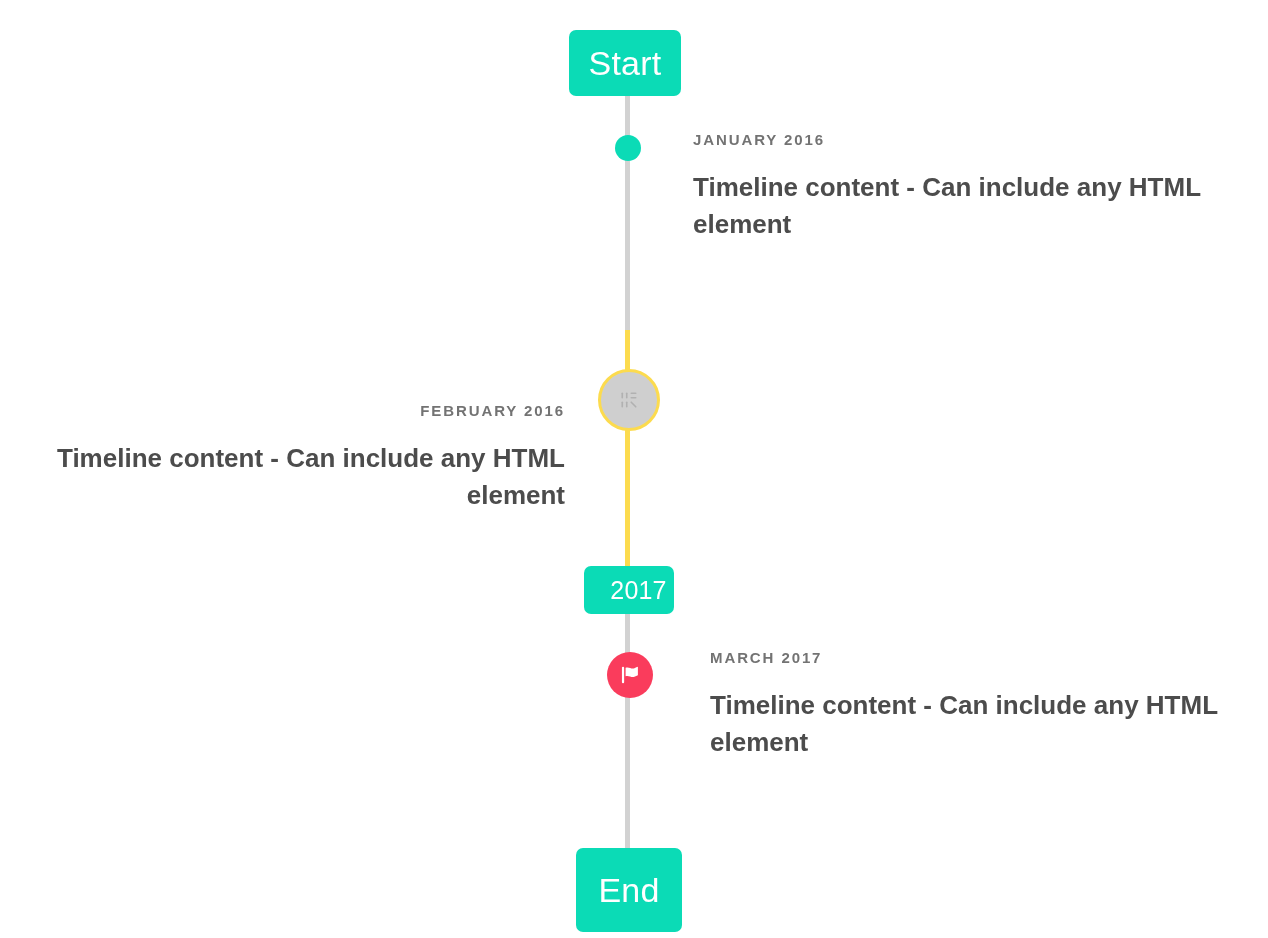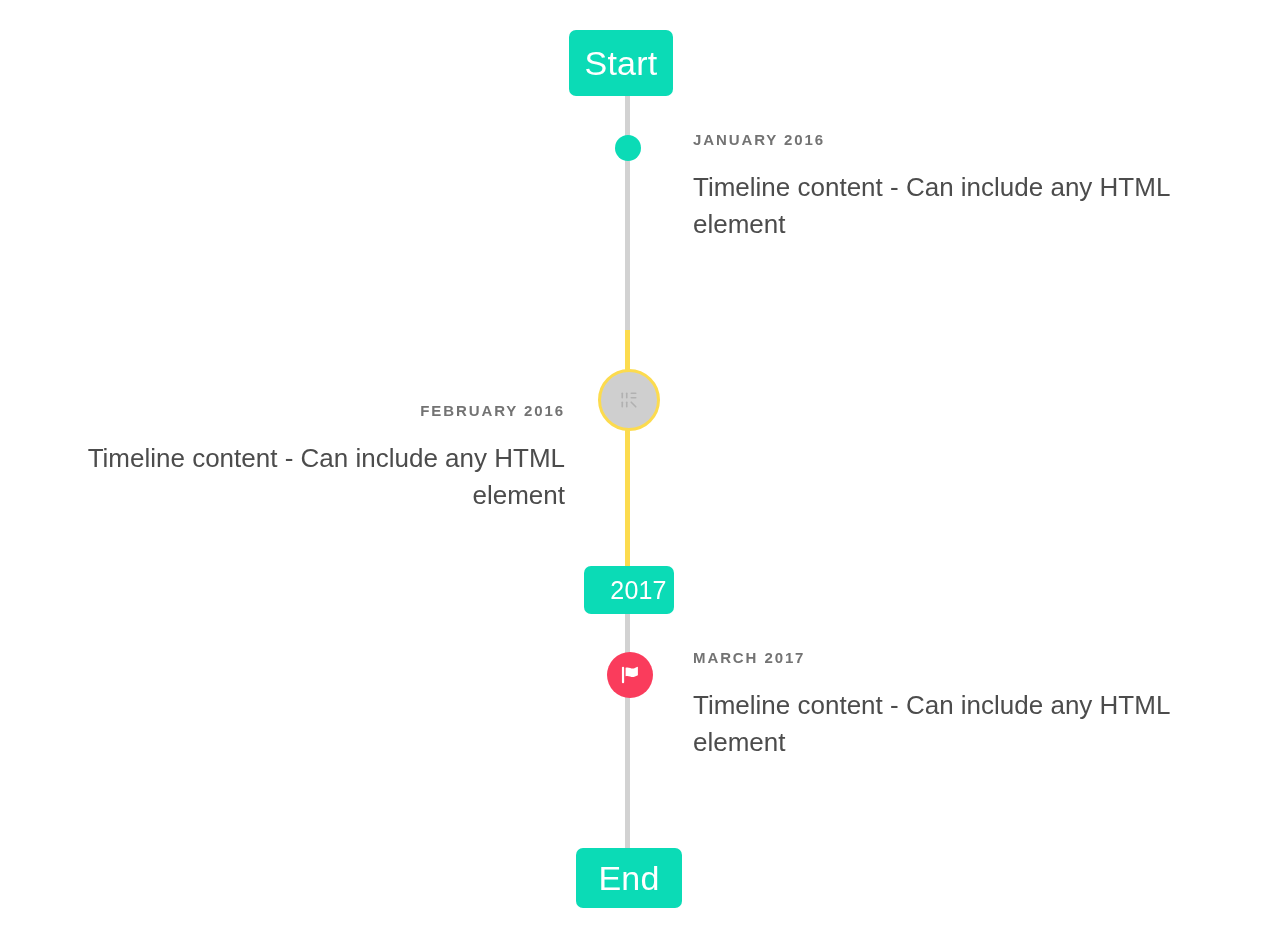--- a/index.html
+++ b/index.html
@@ -40,32 +40,32 @@
     display: flex;
     align-items: center;
     justify-content: center;
     font-weight: 400;
     letter-spacing: 0.2px;
     line-height: 1;
     user-select: none;
   }
   .badge-start {
     left: 569px; top: 30px;
-    width: 104px; height: 66px;
+    width: 112px; height: 66px;
     font-size: 34px;
   }
   .badge-year {
     left: 584px; top: 566px;
     width: 90px; height: 48px;
     font-size: 25px;
     padding-left: 19px;
   }
   .badge-end {
     left: 576px; top: 848px;
-    width: 106px; height: 60px;
+    width: 106px; height: 84px;
     font-size: 34px;
   }
 
   
   .marker { position: absolute; border-radius: 50%; }
 
   .marker-dot {
     left: 615px; top: 135px;
     width: 26px; height: 26px;
     background: #0bdbb6;
@@ -96,35 +96,35 @@
   .flag-glyph { width: 22px; height: 22px; display: block; }
 
   
   .entry { position: absolute; }
 
   .entry-right { left: 693px; width: 540px; text-align: left; }
   .entry-left  { left: 20px;  width: 545px; text-align: right; }
 
   .entry-jan { top: 131px; }
   .entry-feb { top: 366px; margin-top: 36px; }
-  .entry-mar { top: 649px; }
+  .entry-mar { top: 649px; margin-left: 17px; }
 
   .entry-date {
     font-size: 15px;
     font-weight: 700;
     letter-spacing: 1.9px;
     color: #737373;
     text-transform: uppercase;
     line-height: 1.2;
   }
 
   .entry-body {
     margin-top: 20px;
     font-size: 26px;
-    font-weight: 400;
+    font-weight: 700;
     color: #4c4c4c;
     line-height: 1.42;
   }
 </style>
 </head>
 <body>
 
 <div class="timeline-root">
 
   <div class="spine spine-a"></div>

